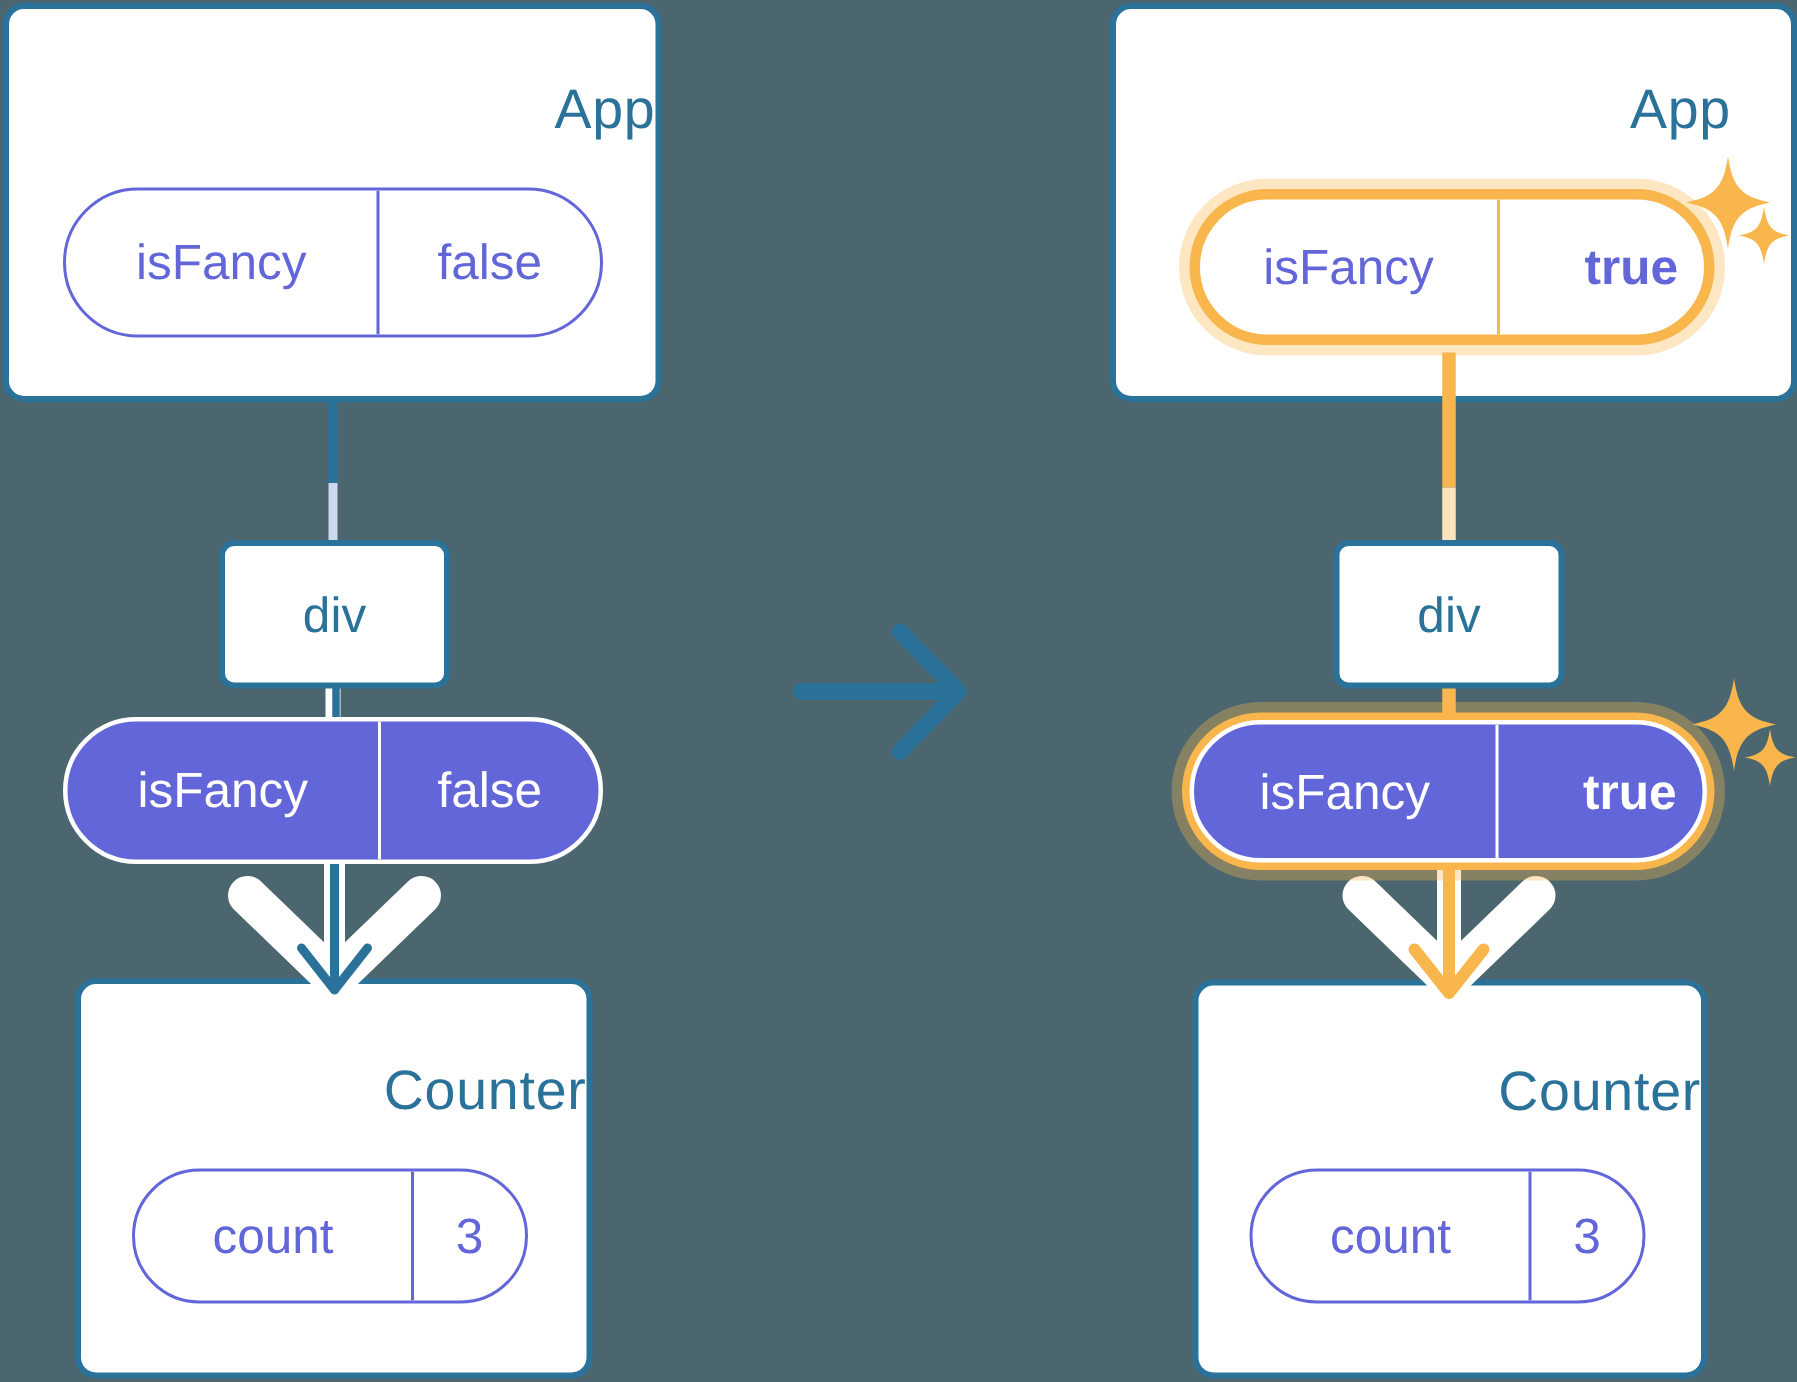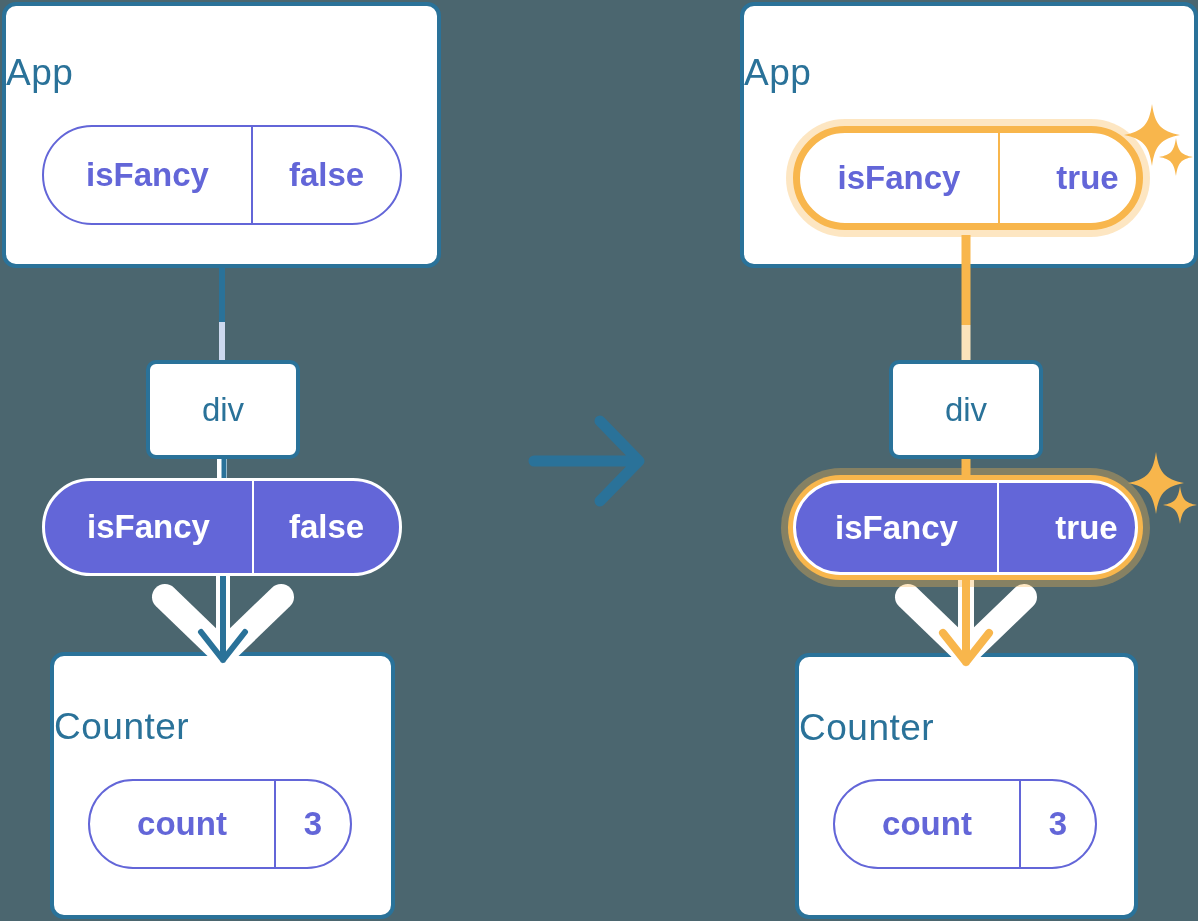--- a/index.html
+++ b/index.html
@@ -15,21 +15,21 @@
   .cbox{
     position:absolute;
     background:#ffffff;
     border:4px solid #2a7299;
     border-radius:14px;
     box-sizing:border-box;
   }
   .cbox-title{
     position:absolute;
     left:0;right:0;
-    text-align:left;
+    text-align:right;
     color:#2a7299;
     font-size:37px;
     letter-spacing:.5px;
     white-space:nowrap;
   }
 
   
   .divbox{
     position:absolute;
     background:#ffffff;
@@ -51,21 +51,20 @@
     align-items:stretch;
     border-radius:999px;
     overflow:hidden;
     z-index:8;
   }
   .pill .seg{
     display:flex;align-items:center;justify-content:center;
     font-size:33px;
     white-space:nowrap;
     box-sizing:border-box;
-    font-weight:bold;
   }
 
   
   .pill.hollow{
     border:2px solid #6366d8;
     background:#ffffff;
   }
   .pill.hollow .seg{color:#6366d8;}
   .pill.hollow .seg.val{border-left:2px solid #6366d8;}
 

